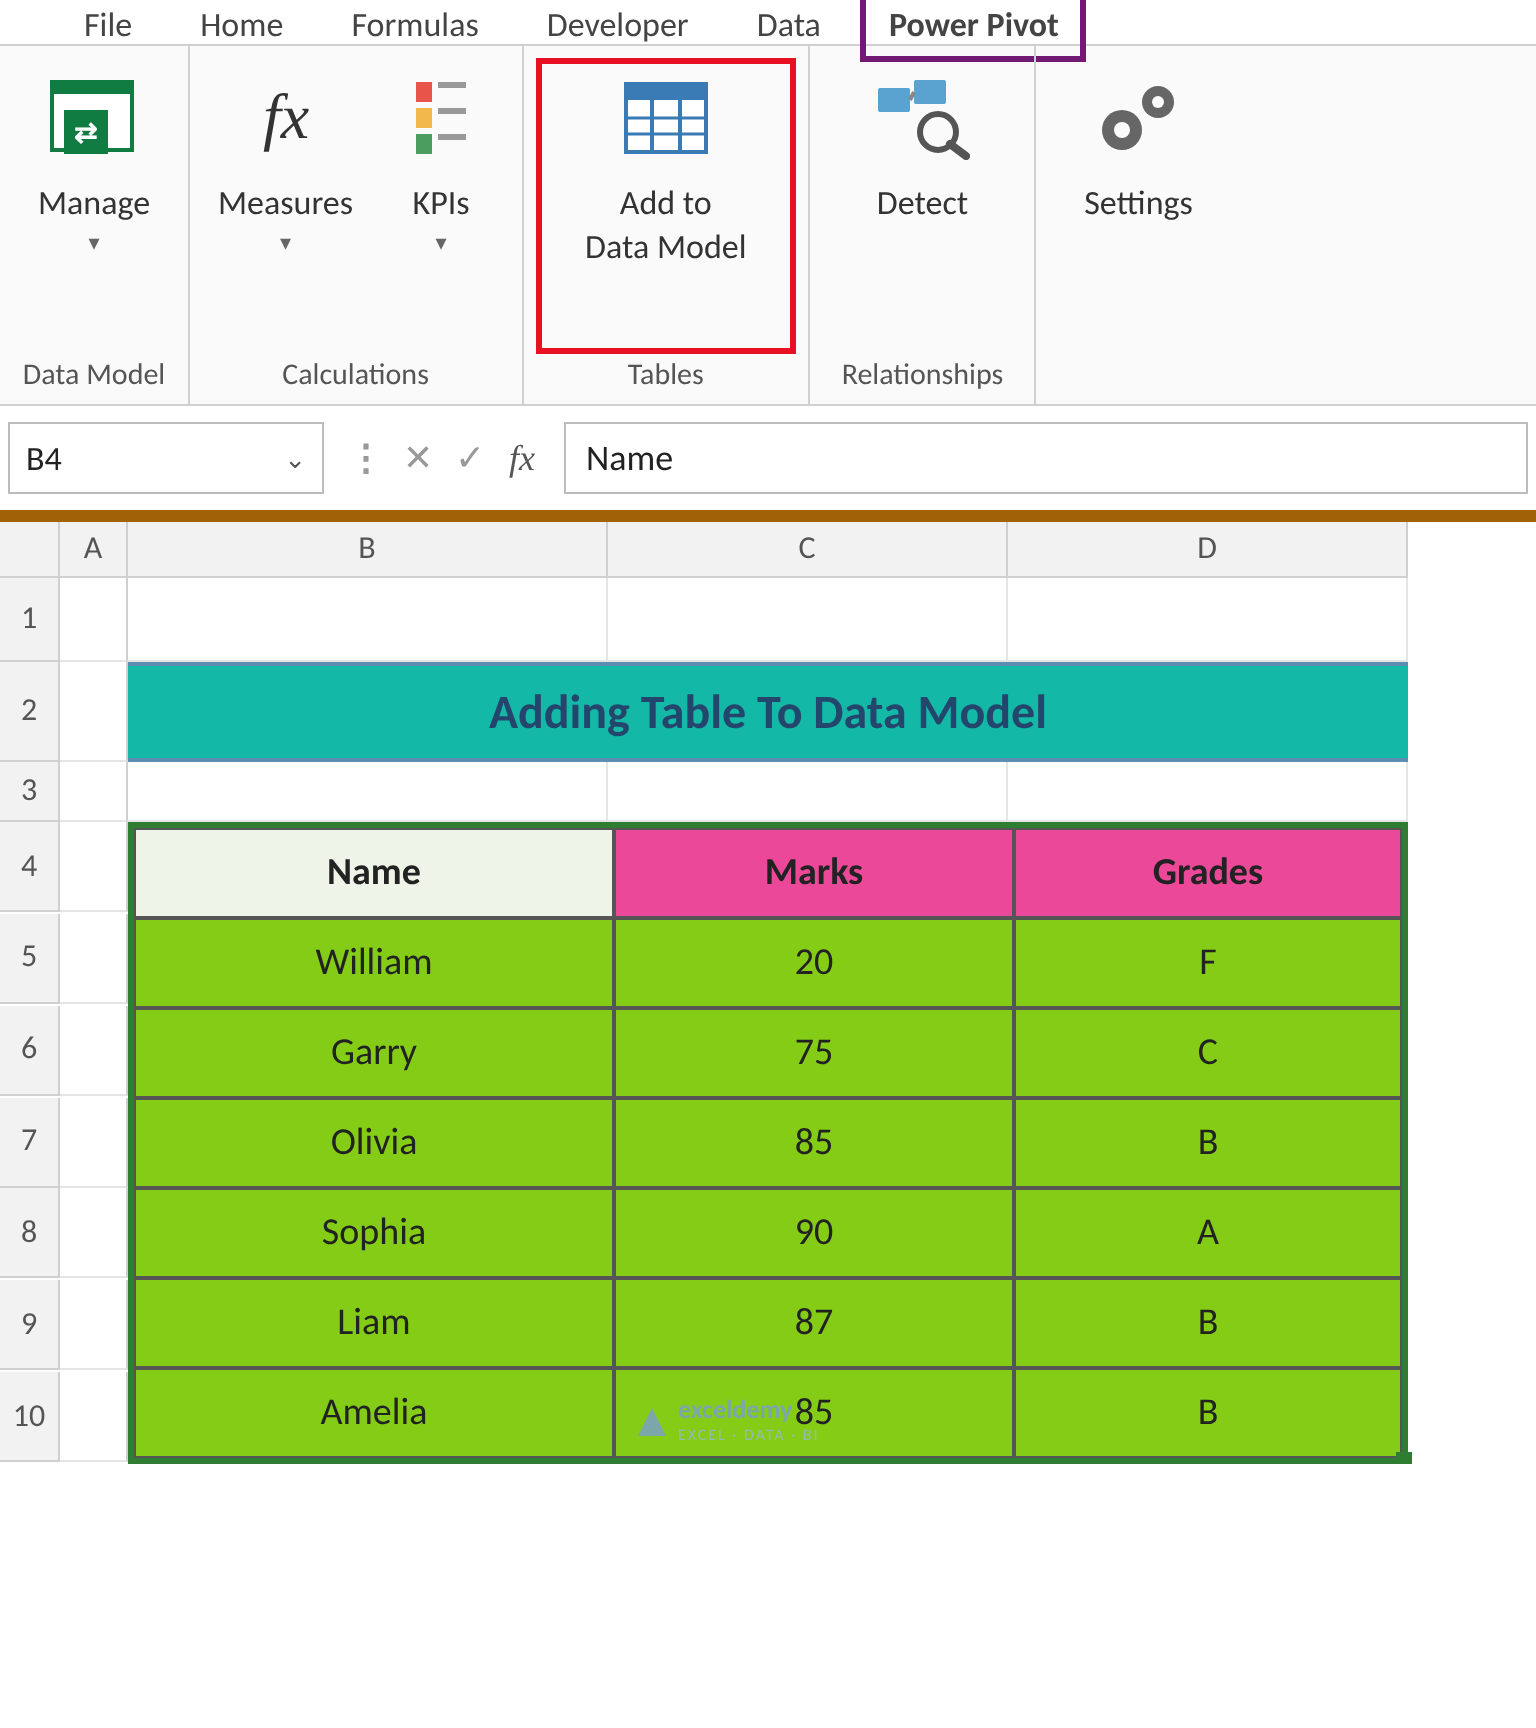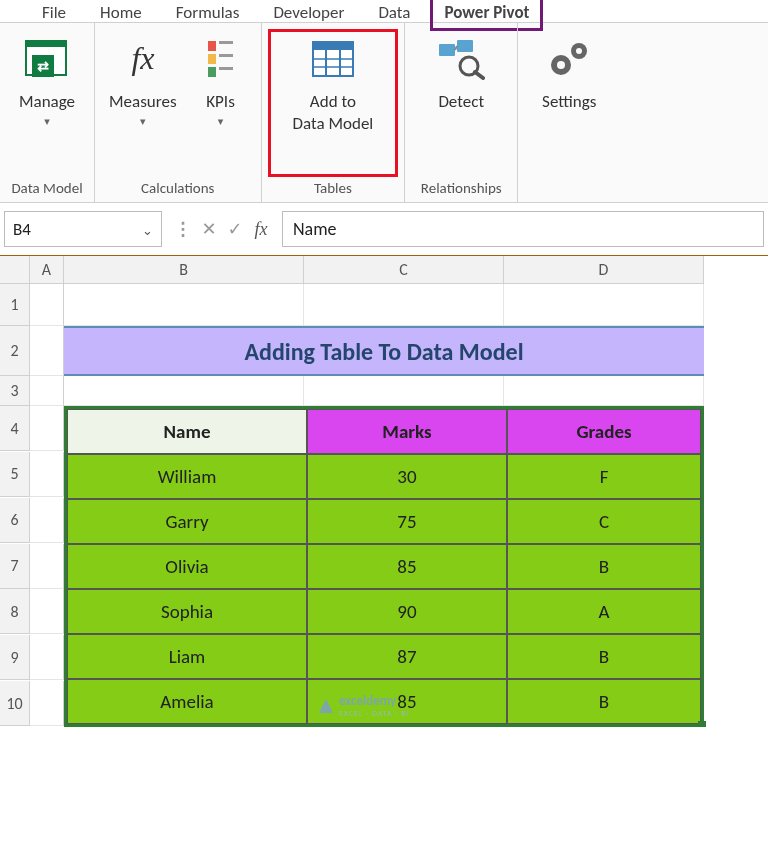--- a/index.html
+++ b/index.html
@@ -88,21 +88,21 @@
       font-size: 11px;
       color: #666;
       margin-top: 2px;
     }
     
     .formula-row {
       display: flex;
       align-items: center;
       padding: 8px 4px;
       gap: 6px;
-      border-bottom: 1px solid #a16207;
+      border-bottom: 6px solid #a16207;
     }
     .namebox {
       border: 1px solid #bcbcbc;
       height: 36px;
       width: 158px;
       display: flex;
       align-items: center;
       padding: 0 8px;
       font-size: 17px;
       justify-content: space-between;
@@ -150,21 +150,21 @@
       border-right: 1px solid #e5e5e5;
       border-bottom: 1px solid #e5e5e5;
       height: 45px;
     }
     .cell.r1 { height: 42px; }
     .cell.r2 { height: 50px; }
     .cell.r3 { height: 30px; }
     
     .title-banner {
       grid-column: 3 / span 3;
-      background: #c4b5fd;
+      background: #14b8a6;
       border-top: 2px solid #5b8db5;
       border-bottom: 2px solid #5b8db5;
       display: flex;
       align-items: center;
       justify-content: center;
       font-size: 24px;
       font-weight: bold;
       color: #24466d;
       height: 50px;
     }
@@ -173,21 +173,21 @@
       grid-column: 3 / span 3;
       grid-row: span 7;
       border: 3px solid #2e7d32;
       position: relative;
     }
     .tbl-inner {
       display: grid;
       grid-template-columns: 240px 200px 1fr;
     }
     .th {
-      background: #d946ef;
+      background: #ec4899;
       border: 1px solid #555;
       display: flex; align-items: center; justify-content: center;
       font-size: 19px; font-weight: bold; height: 45px;
     }
     .th.first { background: #eef4e8; }
     .td {
       background: #84cc16;
       border: 1px solid #555;
       display: flex; align-items: center; justify-content: center;
       font-size: 19px; height: 45px;
@@ -377,21 +377,21 @@
 
   <div class="row-head">4</div>
   <div class="colA cell"></div>
   <div class="tbl" style="grid-row: span 7;">
     <div class="tbl-inner">
       <div class="th first">Name</div>
       <div class="th">Marks</div>
       <div class="th">Grades</div>
 
       <div class="td">William</div>
-      <div class="td">30</div>
+      <div class="td">20</div>
       <div class="td">F</div>
 
       <div class="td">Garry</div>
       <div class="td">75</div>
       <div class="td">C</div>
 
       <div class="td">Olivia</div>
       <div class="td">85</div>
       <div class="td">B</div>
 

